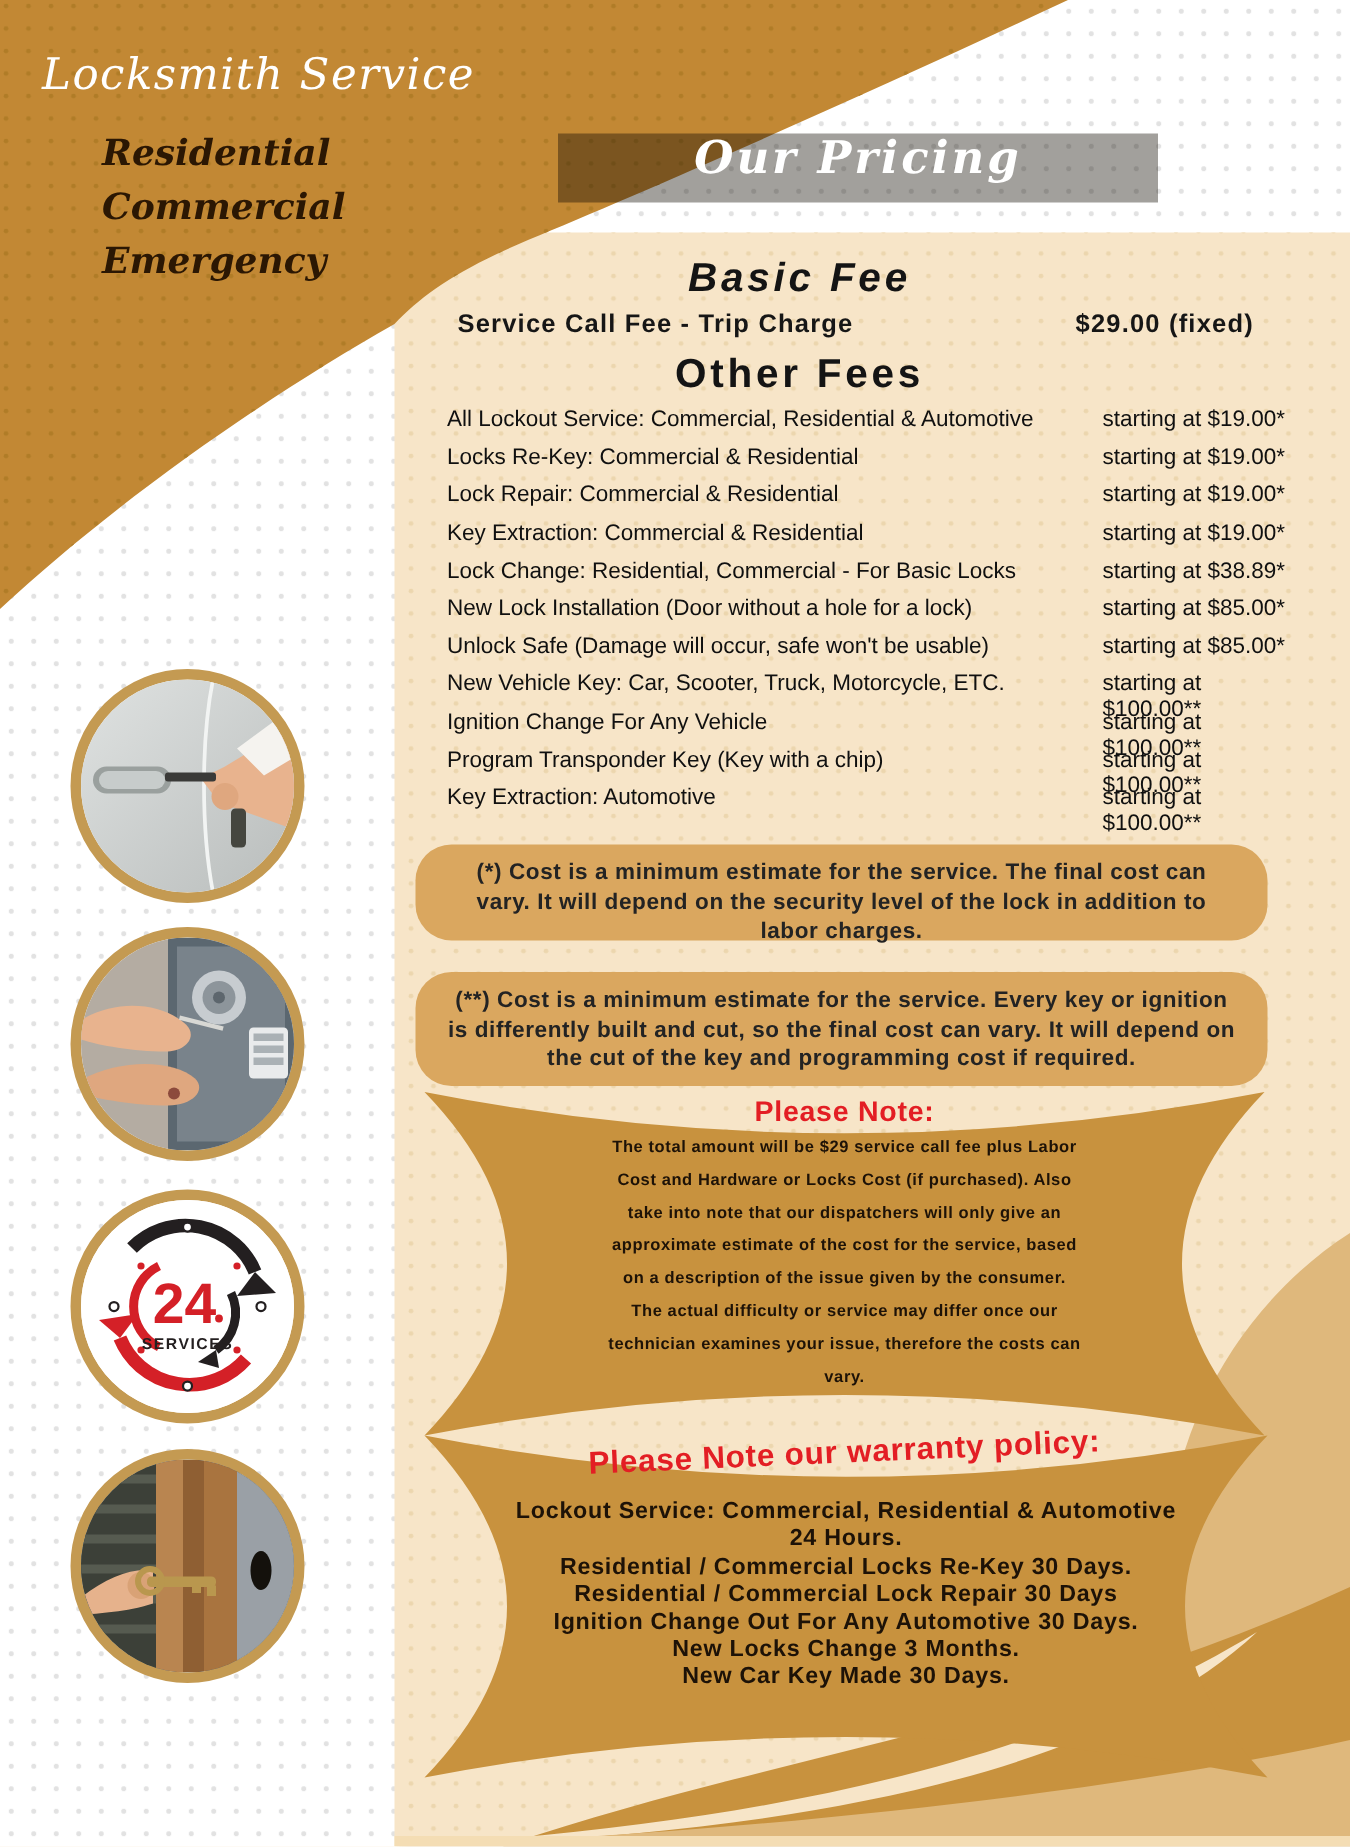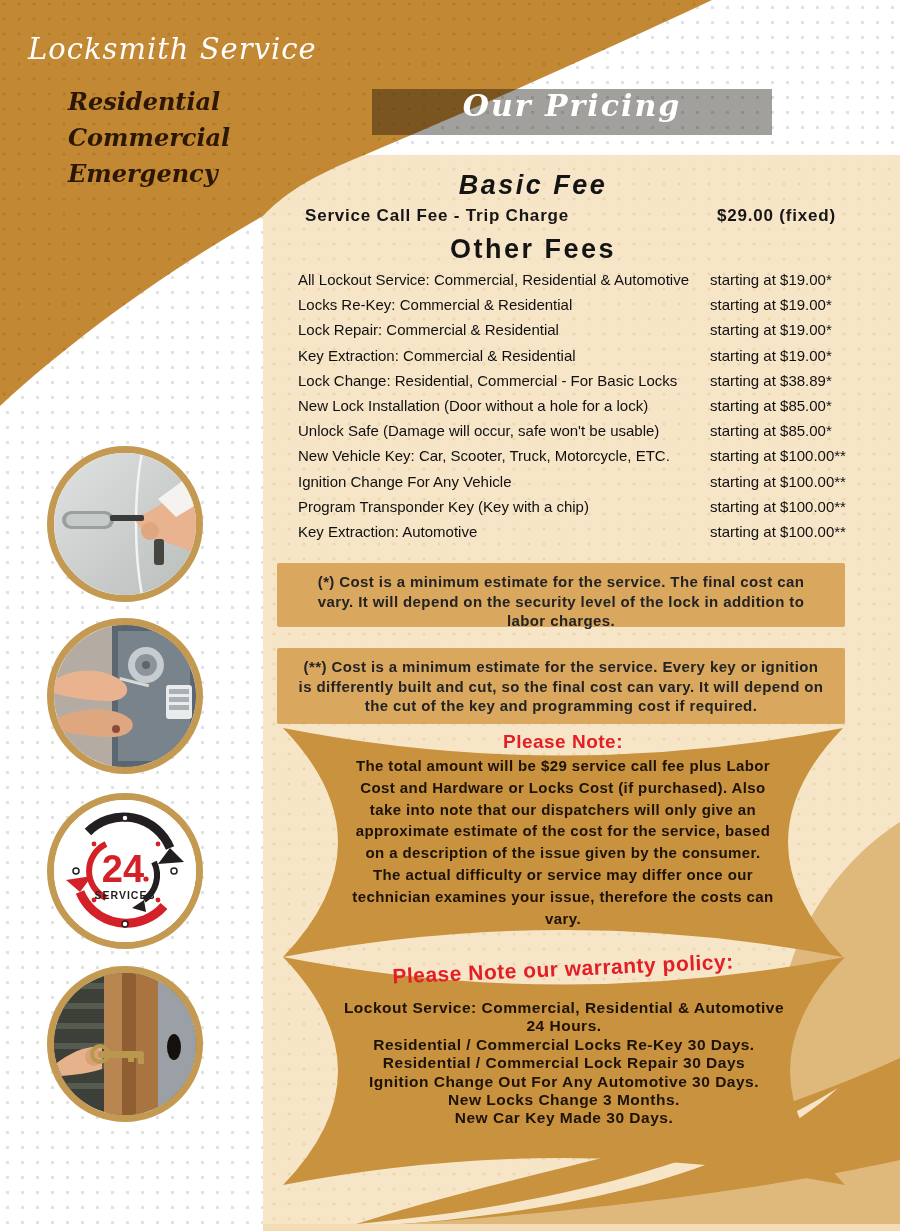--- a/index.html
+++ b/index.html
@@ -25,33 +25,33 @@
   .h-center{position:absolute;left:263px;width:540px;text-align:center;z-index:3;
     font-weight:bold;color:#141414;font-size:27px;letter-spacing:2.5px;}
   #h-basic{top:170px;font-style:italic;}
   #h-other{top:234px;}
   .basicrow{position:absolute;z-index:3;font-weight:bold;color:#161616;font-size:17px;letter-spacing:.8px;}
   #basic-label{left:305px;top:206px;}
   #basic-price{left:717px;top:206px;}
   .fee-list{position:absolute;left:298px;top:268px;width:560px;z-index:3;}
   .fee-row{position:relative;height:25.2px;}
   .fee-label{position:absolute;left:0;top:3px;font-size:15px;color:#101010;}
-  .fee-price{position:absolute;left:412px;top:3px;font-size:15px;color:#101010;}
+  .fee-price{position:absolute;left:437px;top:3px;font-size:15px;color:#101010;}
   .notebox{position:absolute;left:277px;width:568px;z-index:3;background:#daa75f;
-    border-radius:2px;box-sizing:border-box;padding:9px 10px;
+    border-radius:24px;box-sizing:border-box;padding:9px 10px;
     text-align:center;font-weight:bold;font-size:15px;line-height:19.5px;
     letter-spacing:.4px;color:#232323;white-space:pre-line;}
   #note1{top:563px;height:64px;}
   #note2{top:648px;height:76px;}
   .red-title{position:absolute;z-index:3;color:#e31e24;font-weight:bold;text-align:center;}
   #pn-title{left:263px;top:731px;width:600px;font-size:19px;letter-spacing:.5px;}
   #wr-title{left:283px;top:957px;width:560px;font-size:21px;letter-spacing:.5px;
     transform:rotate(-2.5deg);}
   #pn-body{position:absolute;left:303px;top:755px;width:520px;z-index:3;text-align:center;
-    font-weight:bold;font-size:15px;line-height:21.8px;letter-spacing:.4px;color:#1d1207;
+    font-weight:bold;font-size:11px;line-height:21.8px;letter-spacing:.4px;color:#1d1207;
     white-space:pre-line;}
   .warranty{position:absolute;left:283px;top:999px;width:562px;z-index:3;text-align:center;}
   .warranty div{font-weight:bold;font-size:15.5px;line-height:18.4px;letter-spacing:.5px;color:#1d1207;}
   
   .circle{position:absolute;left:47px;width:142px;height:142px;z-index:3;border-radius:50%;
     border:7px solid #c49a52;background:#ffffff;overflow:hidden;}
   .circle svg{display:block;}
   #c1{top:446px;} #c2{top:618px;} #c3{top:793px;} #c4{top:966px;}
 </style>
 </head>

